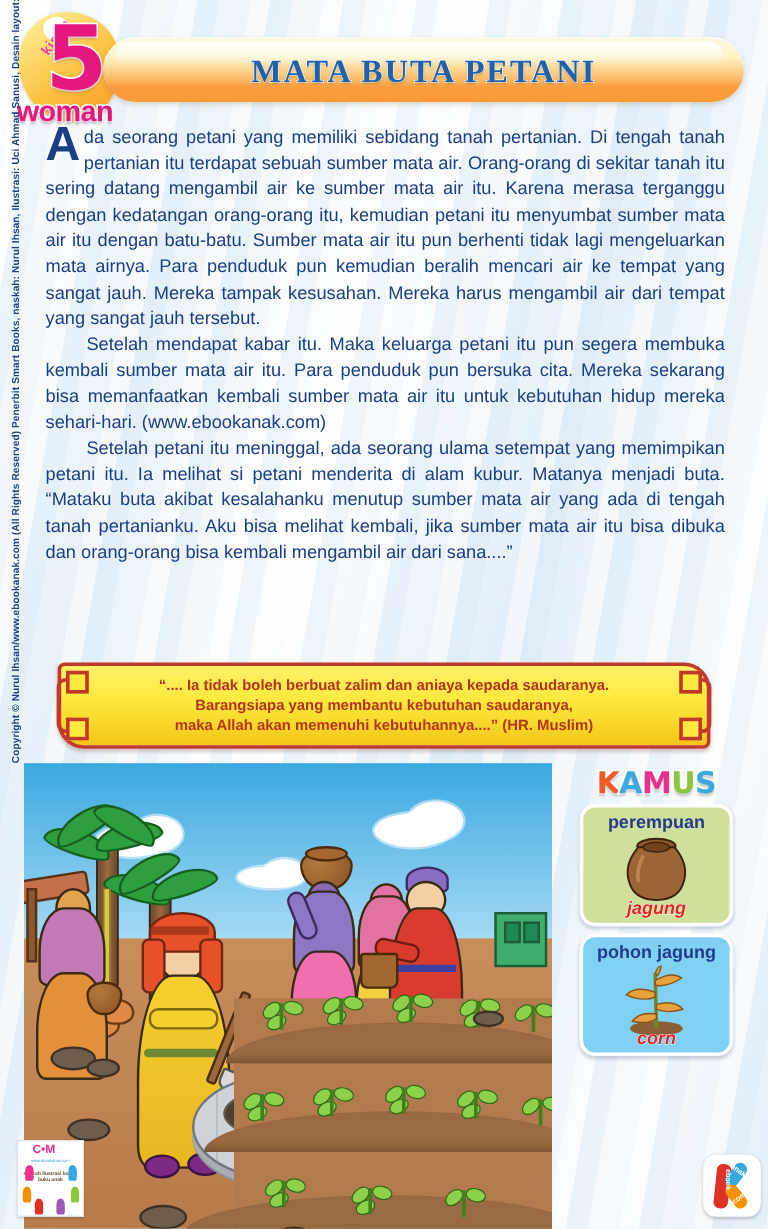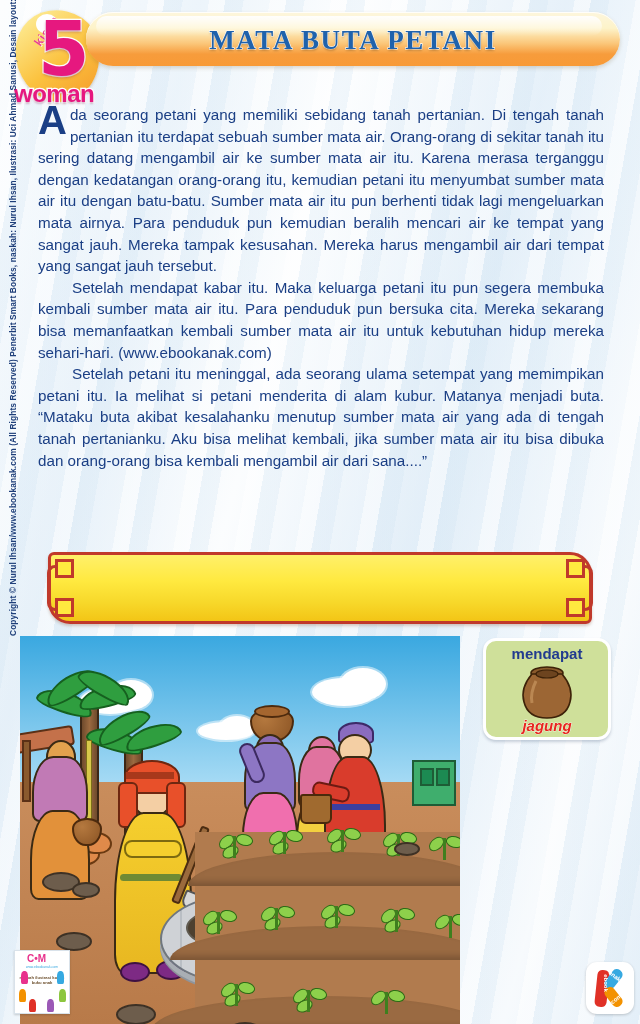--- a/index.html
+++ b/index.html
@@ -15,21 +15,21 @@
       linear-gradient(#f4f9fd,#e4eff8);
   }
   .page:after{
     content:"";position:absolute;inset:0;
     background:repeating-linear-gradient(100deg, rgba(255,255,255,0) 0 26px, rgba(255,255,255,.5) 26px 42px, rgba(205,226,242,.25) 42px 60px);
     pointer-events:none;
   }
 
   
   .titlebar{
-    position:absolute;left:86px;top:12px;width:534px;height:54px;
+    position:absolute;left:86px;top:31px;width:534px;height:54px;
     border-radius:27px;
     background:linear-gradient(#fdf6dd 0%,#fdf3c9 30%,#fbc77a 58%,#f79c3c 78%,#f89a36 100%);
     box-shadow:0 2px 4px rgba(120,90,40,.22), inset 0 1px 0 rgba(255,255,255,.85);
   }
   .titlebar:before{
     content:"";position:absolute;left:10px;right:18px;top:4px;height:20px;border-radius:14px;
     background:linear-gradient(rgba(255,255,255,.92),rgba(255,255,255,0));
   }
   .title-text{
     position:absolute;left:0;right:0;top:13px;text-align:center;
@@ -233,20 +233,25 @@
   <p>Setelah petani itu meninggal, ada seorang ulama setempat yang memimpikan petani itu. Ia melihat si petani menderita di alam kubur. Matanya menjadi buta. “Mataku buta akibat kesalahanku menutup sumber mata air yang ada di tengah tanah pertanianku. Aku bisa melihat kembali, jika sumber mata air itu bisa dibuka dan orang-orang bisa kembali mengambil air dari sana....”</p>
 </div>
 
 <div class="quote">
   <div class="q-brkt l"></div>
   <div class="q-brkt r"></div>
   <div class="q-corner tl"></div>
   <div class="q-corner tr"></div>
   <div class="q-corner bl"></div>
   <div class="q-corner br"></div>
+  <div class="q-txt">
+    <div>“.... Ia tidak boleh berbuat zalim dan aniaya kepada saudaranya.</div>
+    <div>Barangsiapa yang membantu kebutuhan saudaranya,</div>
+    <div>maka Allah akan memenuhi kebutuhannya....” (HR. Muslim)</div>
+  </div>
 </div>
 
 <div class="illus">
   <div class="sky"></div>
   <div class="ground"></div>
 
   <div class="cloud" style="left:60px;top:52px;width:60px;height:26px"></div>
   <div class="cloud" style="left:90px;top:44px;width:42px;height:30px"></div>
   <div class="cloud" style="left:178px;top:86px;width:56px;height:18px"></div>
   <div class="cloud" style="left:200px;top:80px;width:34px;height:22px"></div>
@@ -419,35 +424,53 @@
   <div class="rock" style="left:22px;top:236px;width:34px;height:16px"></div>
   <div class="rock" style="left:52px;top:246px;width:24px;height:12px"></div>
   <div class="rock" style="left:36px;top:296px;width:32px;height:15px"></div>
   <div class="rock" style="left:96px;top:368px;width:36px;height:17px"></div>
   <div class="rock" style="left:208px;top:386px;width:30px;height:14px"></div>
 
   <div class="rock" style="left:374px;top:206px;width:22px;height:10px"></div>
 </div>
 
 <div class="kamus-wrap">
+  <div class="kamus-title">
+    <span>K</span><span>A</span><span>M</span><span>U</span><span>S</span>
+  </div>
 
 
   <div class="kcard" style="background:#cfe09a">
-    <div class="kword">mendapat</div>
+    <div class="kword">perempuan</div>
     <div class="kart">
       <svg viewBox="0 0 70 62" width="70" height="62" style="display:block;margin:0 auto">
         <ellipse cx="35" cy="12" rx="16" ry="6" fill="#8a5a2c" stroke="#3d2209" stroke-width="1.6"></ellipse>
         <path d="M20 13 q-12 14 -8 28 q4 16 23 16 q19 0 23-16 q4-14 -8-28 z" fill="#9c6634" stroke="#3d2209" stroke-width="1.6"></path>
         <path d="M24 20 q-6 12 -4 22" fill="none" stroke="#c89560" stroke-width="3" opacity=".7"></path>
         <ellipse cx="35" cy="13" rx="11" ry="4" fill="#6d441f" stroke="#3d2209" stroke-width="1.2"></ellipse>
       </svg>
     </div>
     <div class="ken">jagung</div>
   </div>
 
+  <div class="kcard" style="background:#7fd0f2">
+    <div class="kword">pohon jagung</div>
+    <div class="kart">
+      <svg viewBox="0 0 70 62" width="70" height="62" style="display:block;margin:0 auto">
+        <ellipse cx="35" cy="56" rx="22" ry="6" fill="#8a5f35"></ellipse>
+        <path d="M35 56 L34 10" stroke="#6d8a2a" stroke-width="3" fill="none"></path>
+        <path d="M34 16 q14-8 22-2 q-12 8 -22 6z" fill="#e8a23c" stroke="#8a5416" stroke-width="1.2"></path>
+        <path d="M34 26 q-16-6 -24 2 q13 6 24 2z" fill="#e8a23c" stroke="#8a5416" stroke-width="1.2"></path>
+        <path d="M35 36 q15-4 22 4 q-13 4 -22 0z" fill="#e8a23c" stroke="#8a5416" stroke-width="1.2"></path>
+        <path d="M35 44 q-14-2 -20 6 q12 3 20-2z" fill="#e8a23c" stroke="#8a5416" stroke-width="1.2"></path>
+        <path d="M34 10 q2-6 5-6 q-1 6 -3 8z" fill="#d8932c" stroke="#8a5416" stroke-width="1"></path>
+      </svg>
+    </div>
+    <div class="ken">corn</div>
+  </div>
 </div>
 
 <div class="ebook-logo">
   <div class="bar eb-red"></div>
   <div class="bar eb-blue"></div>
   <div class="bar eb-org"></div>
   <div class="eb-t" style="left:11px;top:18px;transform:rotate(90deg)">ebook</div>
   <div class="eb-t" style="left:22px;top:11px;transform:rotate(38deg)">anak</div>
   <div class="eb-t" style="left:24px;top:34px;transform:rotate(-38deg)">com</div>
 </div>

